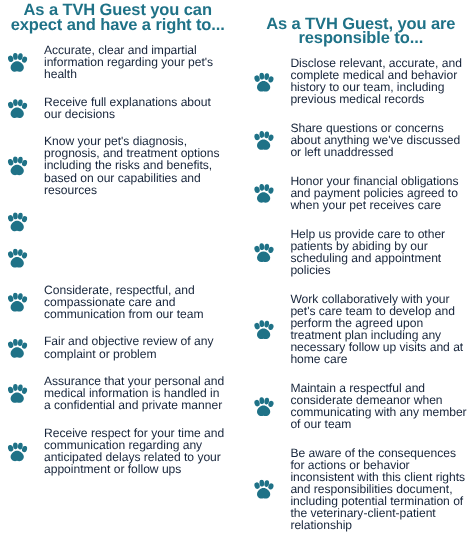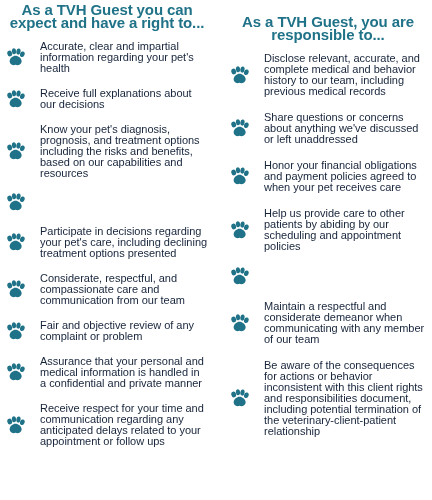--- a/index.html
+++ b/index.html
@@ -125,21 +125,20 @@
         <div class="item">
           <svg viewBox="0 0 64 64" class="paw">
             <g fill="#1f7287">
               <ellipse cx="12.5" cy="18.5" rx="8" ry="10" transform="rotate(-16 12.5 18.5)"></ellipse>
               <ellipse cx="27" cy="11" rx="7.2" ry="10.4" transform="rotate(-6 27 11)"></ellipse>
               <ellipse cx="42" cy="12" rx="7.2" ry="10.4" transform="rotate(8 42 12)"></ellipse>
               <ellipse cx="55" cy="21" rx="7.6" ry="9.6" transform="rotate(20 55 21)"></ellipse>
               <path d="M32 26c9.5 0 19 8 20.5 16.5C54 51 47.5 58 39 58c-3.2 0-5-1.2-7-1.2S29.2 58 26 58c-8.5 0-15-7-13.5-15.5C14 34 22.5 26 32 26z"></path>
             </g>
           </svg>
-          <div class="item-text">Participate in decisions regarding your pet's care, including declining treatment options presented</div>
         </div>
         <div class="item">
           <svg viewBox="0 0 64 64" class="paw">
             <g fill="#1f7287">
               <ellipse cx="12.5" cy="18.5" rx="8" ry="10" transform="rotate(-16 12.5 18.5)"></ellipse>
               <ellipse cx="27" cy="11" rx="7.2" ry="10.4" transform="rotate(-6 27 11)"></ellipse>
               <ellipse cx="42" cy="12" rx="7.2" ry="10.4" transform="rotate(8 42 12)"></ellipse>
               <ellipse cx="55" cy="21" rx="7.6" ry="9.6" transform="rotate(20 55 21)"></ellipse>
               <path d="M32 26c9.5 0 19 8 20.5 16.5C54 51 47.5 58 39 58c-3.2 0-5-1.2-7-1.2S29.2 58 26 58c-8.5 0-15-7-13.5-15.5C14 34 22.5 26 32 26z"></path>
             </g>
@@ -239,20 +238,21 @@
         <div class="item">
           <svg viewBox="0 0 64 64" class="paw">
             <g fill="#1f7287">
               <ellipse cx="12.5" cy="18.5" rx="8" ry="10" transform="rotate(-16 12.5 18.5)"></ellipse>
               <ellipse cx="27" cy="11" rx="7.2" ry="10.4" transform="rotate(-6 27 11)"></ellipse>
               <ellipse cx="42" cy="12" rx="7.2" ry="10.4" transform="rotate(8 42 12)"></ellipse>
               <ellipse cx="55" cy="21" rx="7.6" ry="9.6" transform="rotate(20 55 21)"></ellipse>
               <path d="M32 26c9.5 0 19 8 20.5 16.5C54 51 47.5 58 39 58c-3.2 0-5-1.2-7-1.2S29.2 58 26 58c-8.5 0-15-7-13.5-15.5C14 34 22.5 26 32 26z"></path>
             </g>
           </svg>
+          <div class="item-text">Work collaboratively with your pet's care team to develop and perform the agreed upon treatment plan including any necessary follow up visits and at home care</div>
         </div>
         <div class="item">
           <svg viewBox="0 0 64 64" class="paw">
             <g fill="#1f7287">
               <ellipse cx="12.5" cy="18.5" rx="8" ry="10" transform="rotate(-16 12.5 18.5)"></ellipse>
               <ellipse cx="27" cy="11" rx="7.2" ry="10.4" transform="rotate(-6 27 11)"></ellipse>
               <ellipse cx="42" cy="12" rx="7.2" ry="10.4" transform="rotate(8 42 12)"></ellipse>
               <ellipse cx="55" cy="21" rx="7.6" ry="9.6" transform="rotate(20 55 21)"></ellipse>
               <path d="M32 26c9.5 0 19 8 20.5 16.5C54 51 47.5 58 39 58c-3.2 0-5-1.2-7-1.2S29.2 58 26 58c-8.5 0-15-7-13.5-15.5C14 34 22.5 26 32 26z"></path>
             </g>

